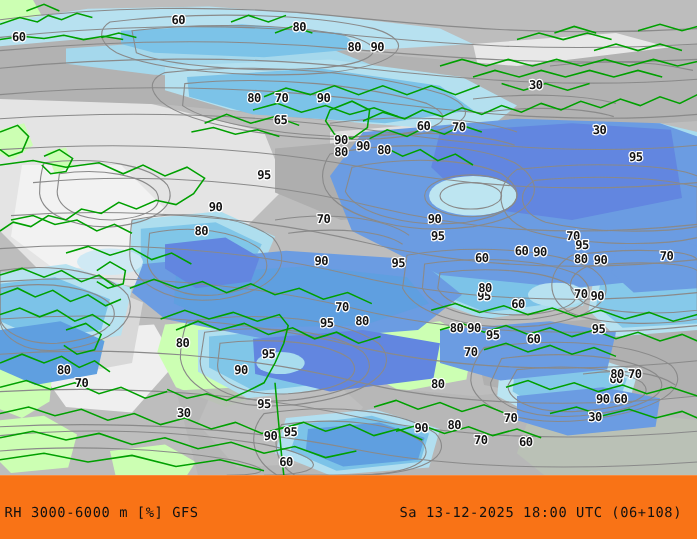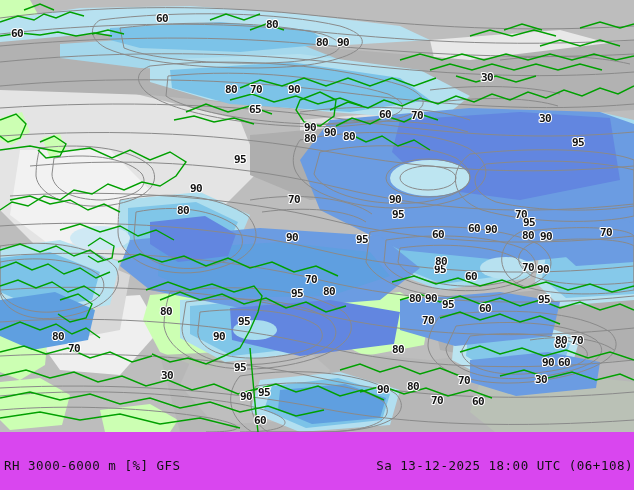--- a/index.html
+++ b/index.html
@@ -8,24 +8,24 @@
        font-family:"DejaVu Sans Mono","Liberation Mono",monospace;}
   #page{position:relative;width:634px;height:490px;background:#ffffff;}
   #map-area{position:absolute;left:0;top:0;width:634px;height:432px;overflow:hidden;background:#bdbdbd;}
   #map-svg{display:block;width:634px;height:432px;}
   .contour-label{
     font-family:"DejaVu Sans Mono","Liberation Mono",monospace;
     font-size:11px;font-weight:bold;fill:#111111;
     paint-order:stroke;stroke:#ffffff;stroke-width:2.2px;stroke-linejoin:round;
     letter-spacing:-0.5px;
   }
-  #footer{position:absolute;left:0;top:432px;width:634px;height:58px;background:#d946ef;}
+  #footer{position:absolute;left:0;top:432px;width:634px;height:58px;background:#f97316;}
   #footer-left{position:absolute;left:4px;top:26px;font-size:12.5px;color:#111111;
     letter-spacing:0.5px;white-space:nowrap;}
-  #footer-right{position:absolute;right:1px;top:26px;font-size:12.5px;color:#111111;
+  #footer-right{position:absolute;right:14px;top:26px;font-size:12.5px;color:#111111;
     letter-spacing:0.5px;white-space:nowrap;text-align:right;}
   #footer-credit{position:absolute;right:2px;top:44px;font-size:11.5px;color:#1a2fa0;
     letter-spacing:0.2px;white-space:nowrap;text-align:right;}
 </style>
 </head>
 <body>
 
 <div id="page">
 
   <div id="map-area">

